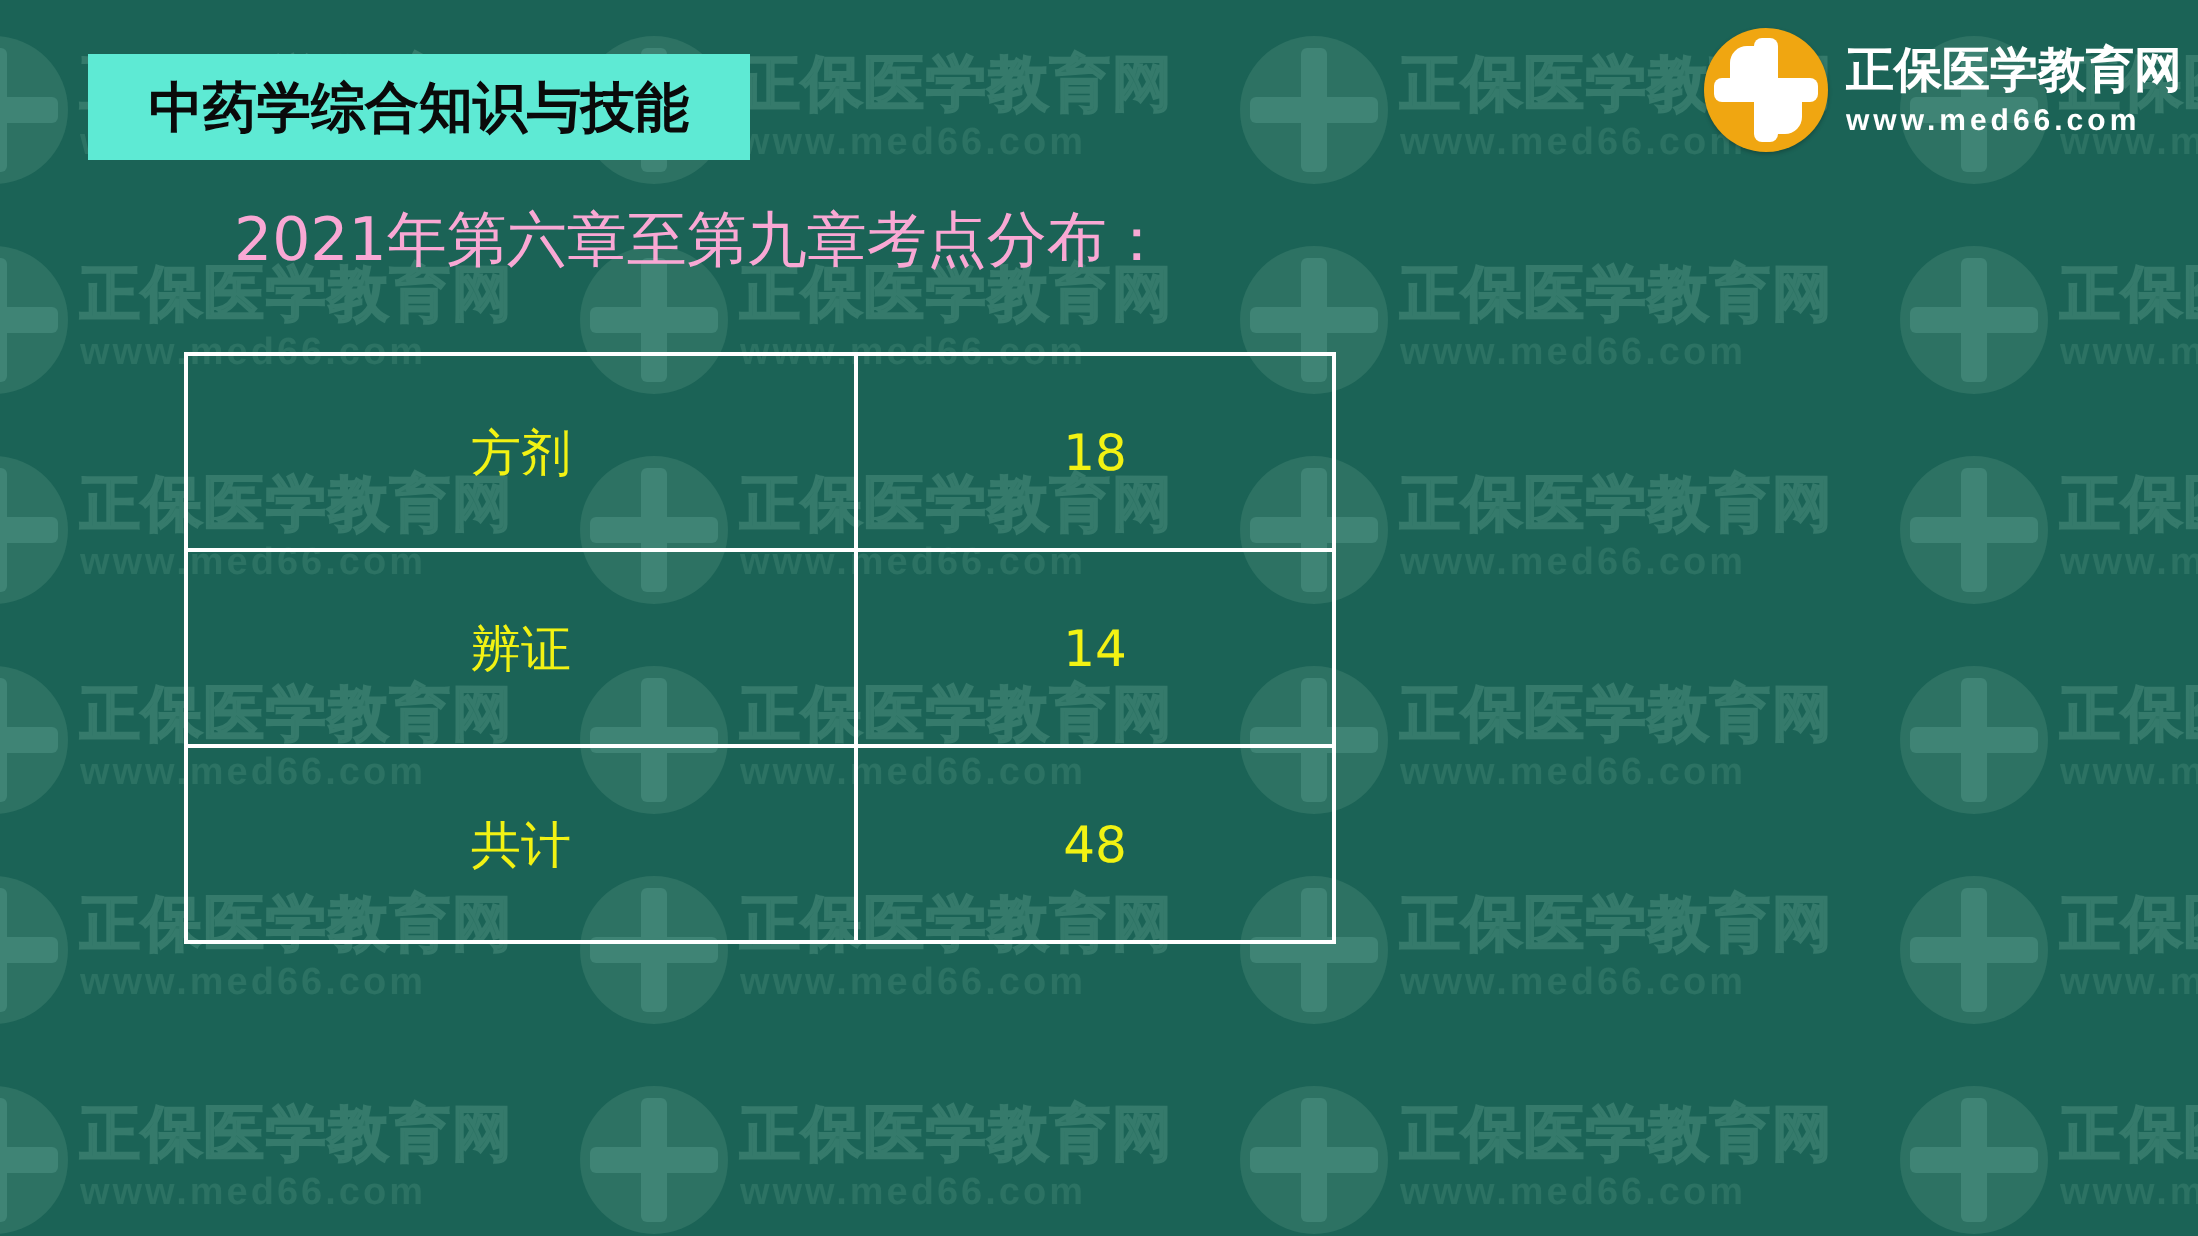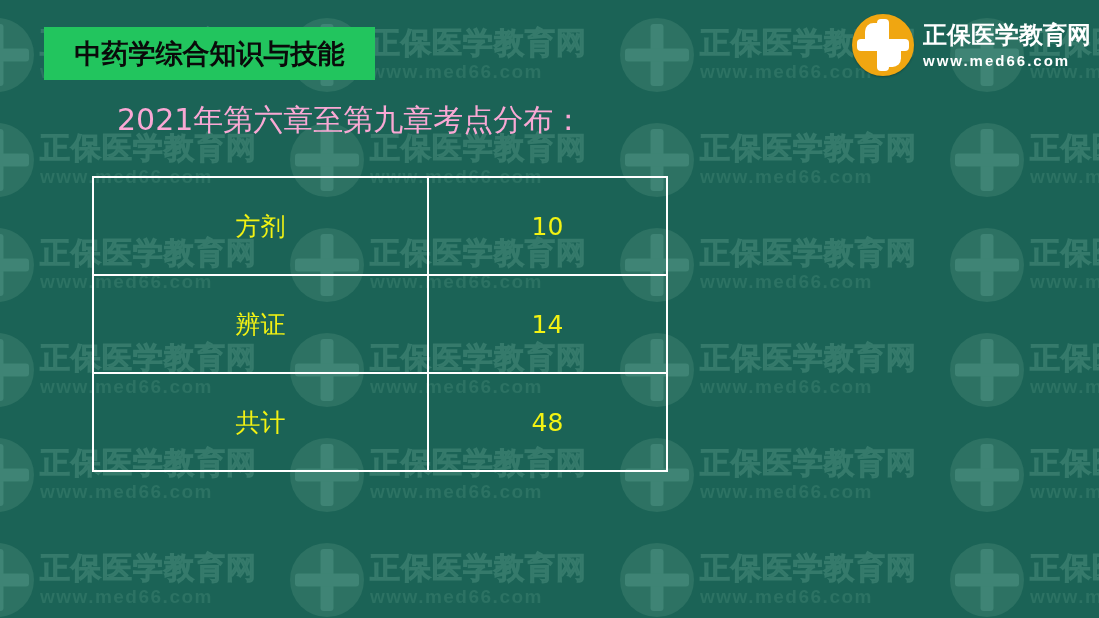--- a/index.html
+++ b/index.html
@@ -46,21 +46,21 @@
   .wm-url {
     font-size:19px; font-weight:bold; color:#2c7263;
     letter-spacing:1.5px; white-space:nowrap; margin-top:4px;
     font-family:"Liberation Sans","DejaVu Sans",sans-serif;
   }
 
   
   #title-banner {
     position:absolute; left:44px; top:27px;
     width:331px; height:53px;
-    background:#22c55e;
+    background:#5eead4;
     display:flex; align-items:center; justify-content:center;
   }
   #title-banner .title-text {
     font-size:27px; font-weight:bold; color:#0a0a0a;
     letter-spacing:0px; white-space:nowrap;
     font-family:"DejaVu Sans","Liberation Sans",sans-serif;
   }
 
   
   #subtitle {
@@ -315,21 +315,21 @@
 <div id="subtitle">2021年第六章至第九章考点分布：</div>
 
 <table id="score-table">
   <colgroup>
     <col class="c-type">
     <col class="c-score">
   </colgroup>
   <tbody>
     <tr>
       <td class="cell-yellow">方剂</td>
-      <td class="cell-yellow">10</td>
+      <td class="cell-yellow">18</td>
     </tr>
     <tr>
       <td class="cell-yellow">辨证</td>
       <td class="cell-yellow">14</td>
     </tr>
     <tr>
       <td class="cell-yellow">共计</td>
       <td class="cell-yellow">48</td>
     </tr>
   </tbody>

